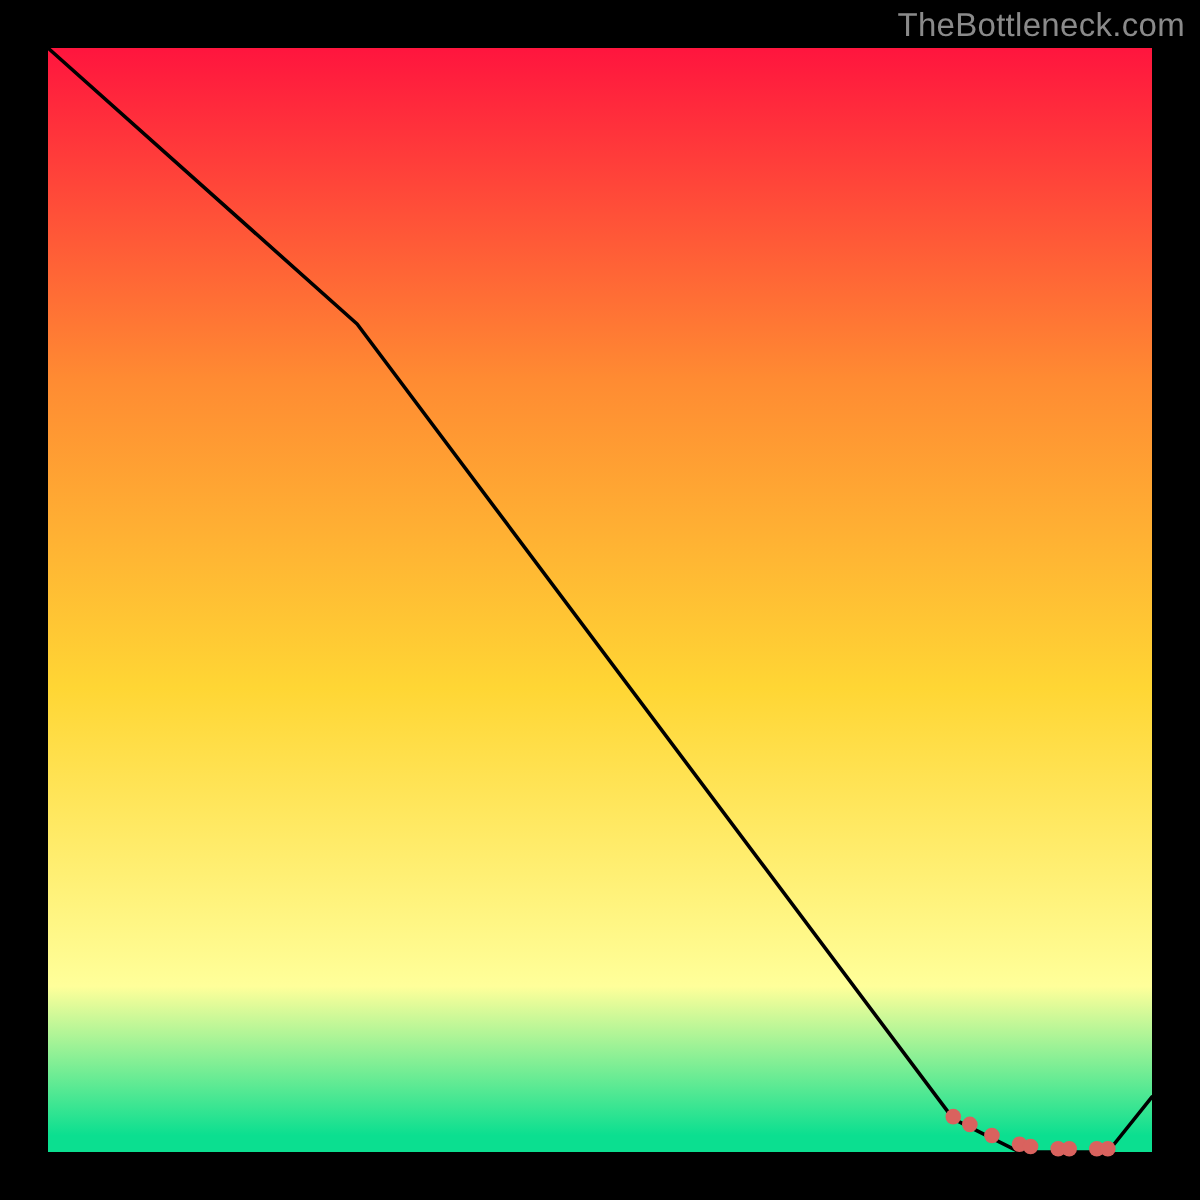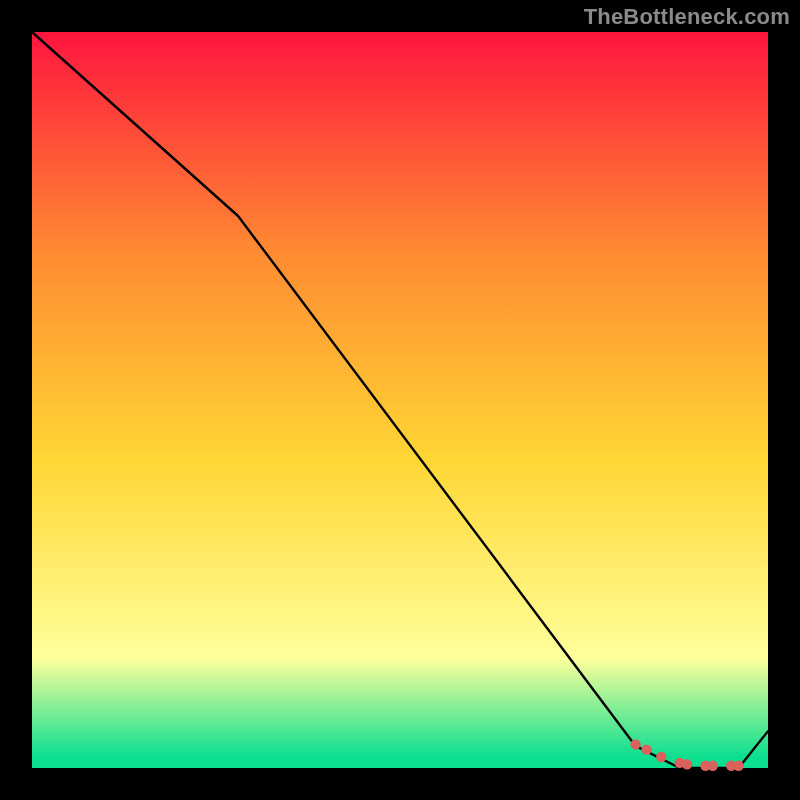--- a/index.html
+++ b/index.html
@@ -14,21 +14,21 @@
     position: relative;
     width: 800px;
     height: 800px;
   }
   .watermark {
     position: absolute;
     top: 4px;
     right: 10px;
     font-family: Arial, Helvetica, sans-serif;
     font-size: 22px;
-    font-weight: 700;
+    font-weight: 400;
     color: #8a8a8a;
     letter-spacing: 0.2px;
     z-index: 20;
   }
   svg {
     position: absolute;
     top: 0;
     left: 0;
     width: 800px;
     height: 800px;

